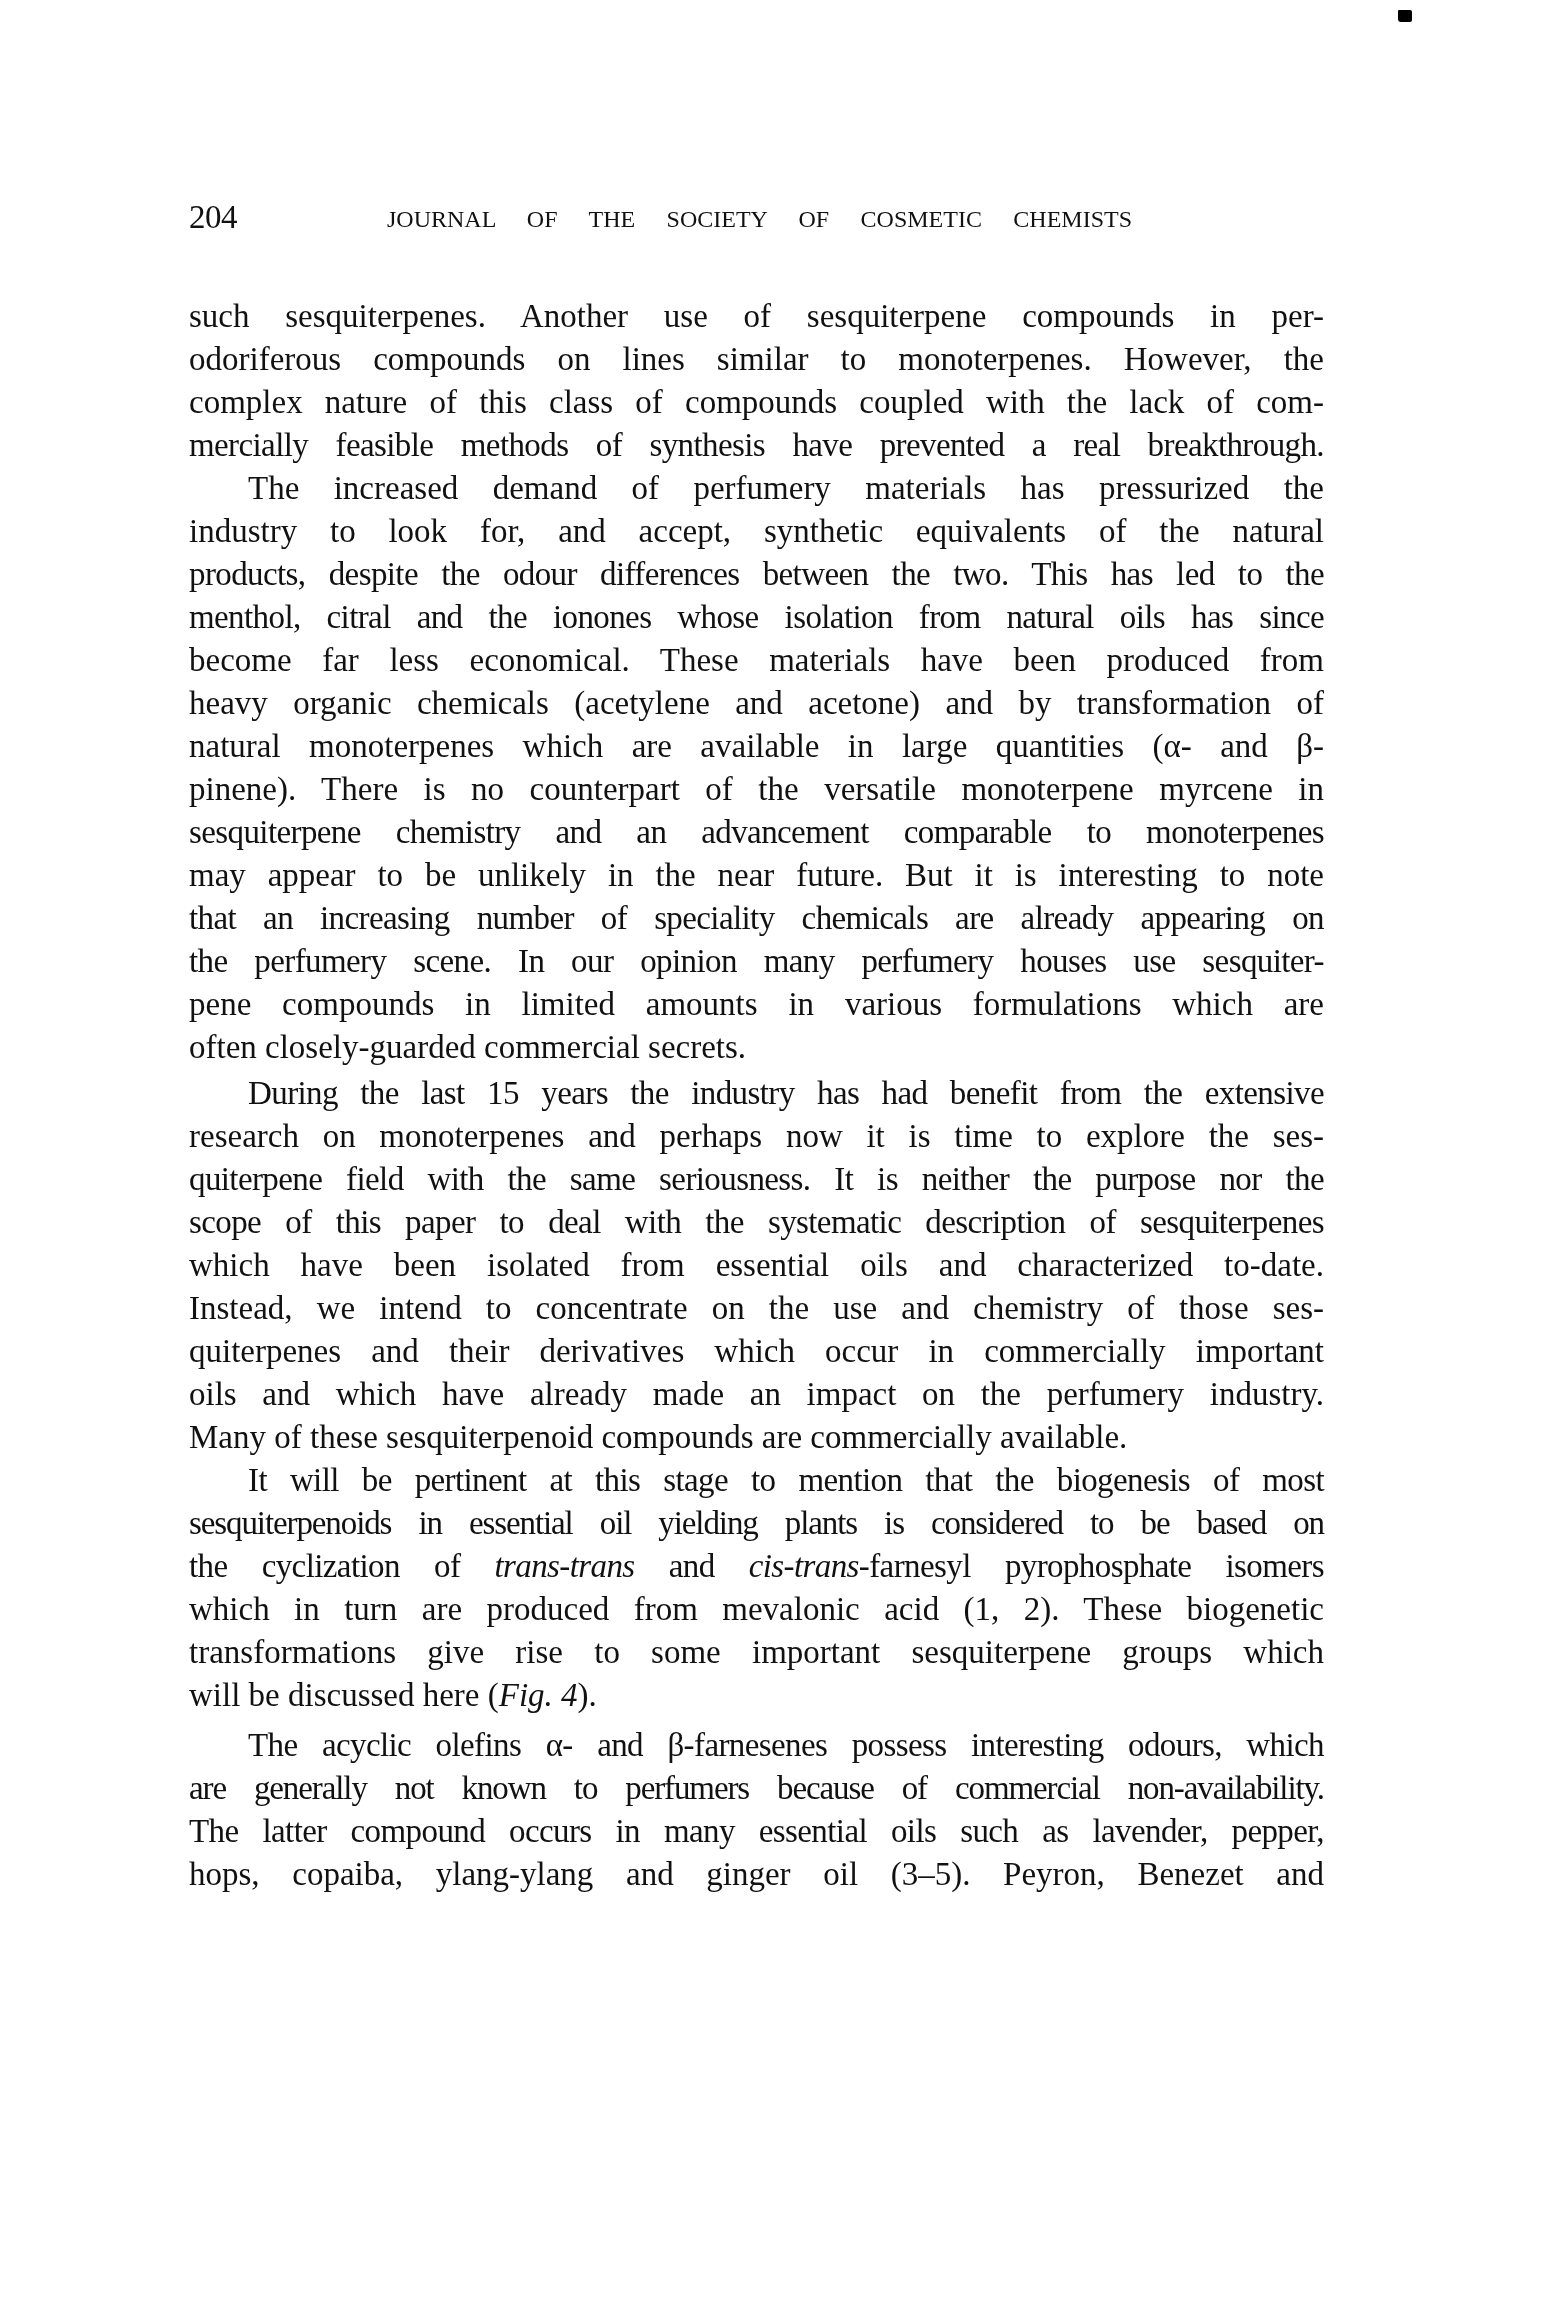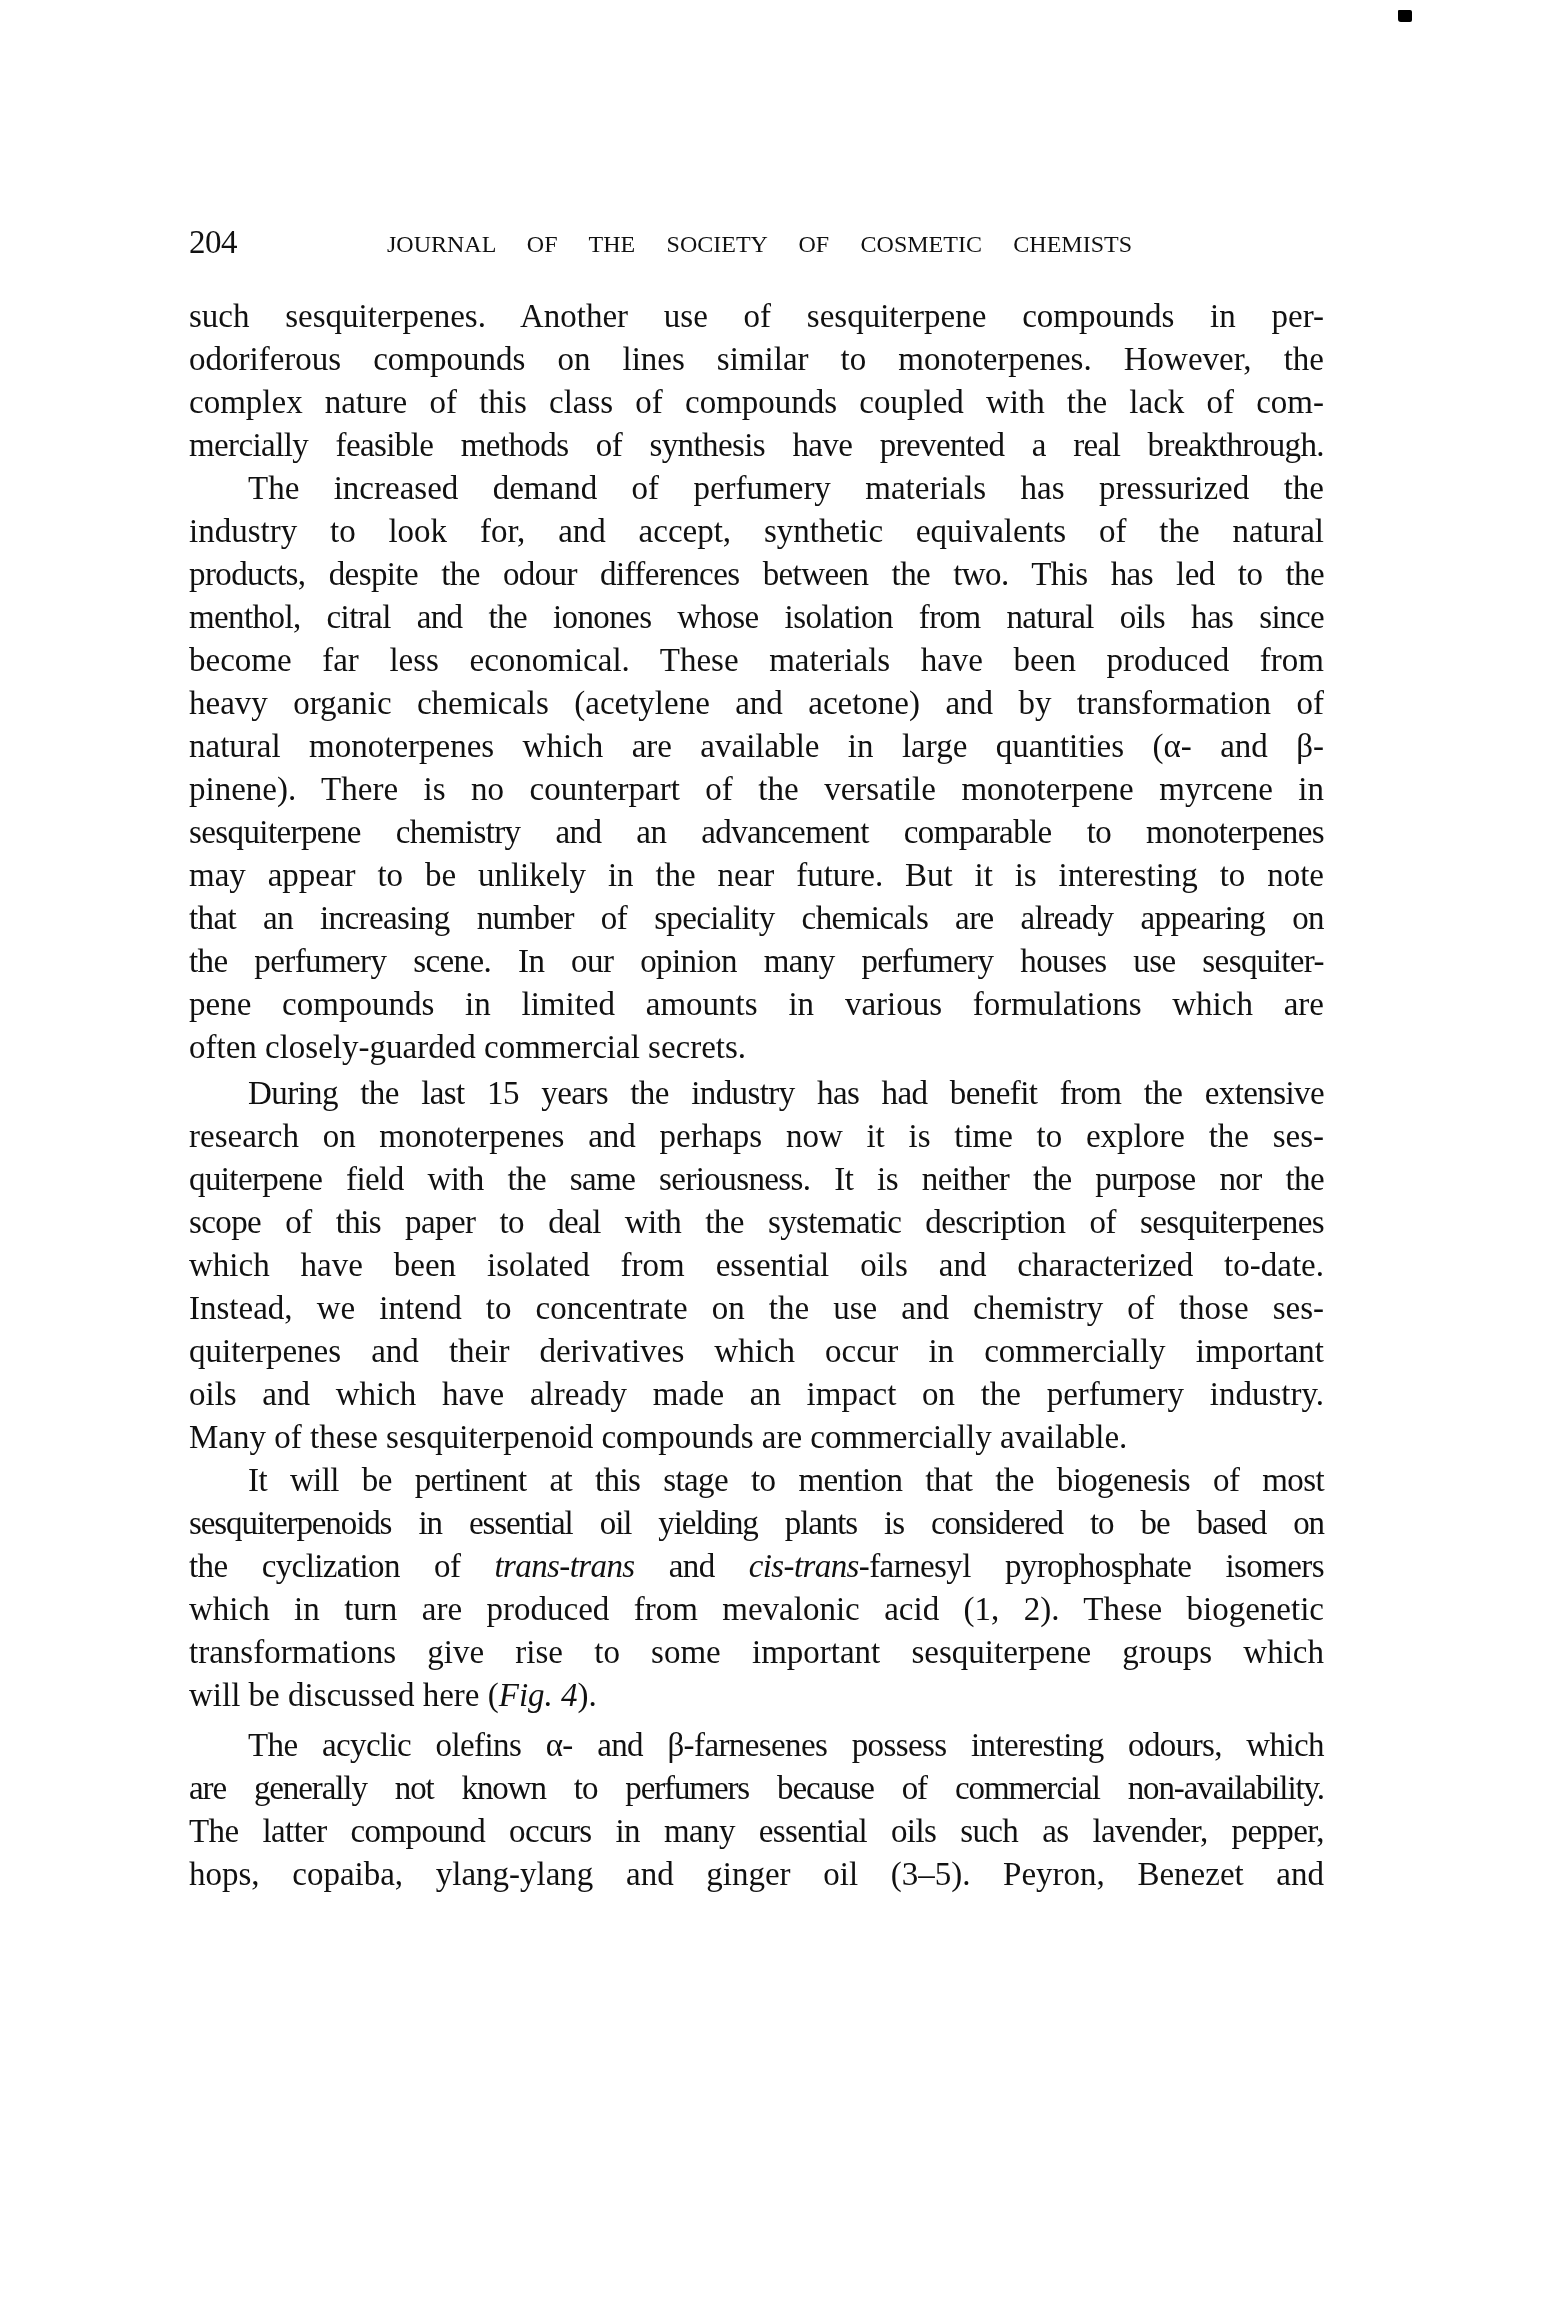--- a/index.html
+++ b/index.html
@@ -20,21 +20,21 @@
     left: 1398px;
     top: 9.6px;
     width: 14.4px;
     height: 12.5px;
     background: #000000;
     border-radius: 1px 1.9px 1.9px 2.9px;
   }
   .running-head {
     position: absolute;
     left: 189px;
-    top: 223px;
+    top: 198px;
     width: 1135px;
     height: 38px;
   }
   .page-number {
     position: absolute;
     left: 0;
     top: 0;
     font-size: 33px;
     line-height: 38px;
     letter-spacing: -0.5px;

